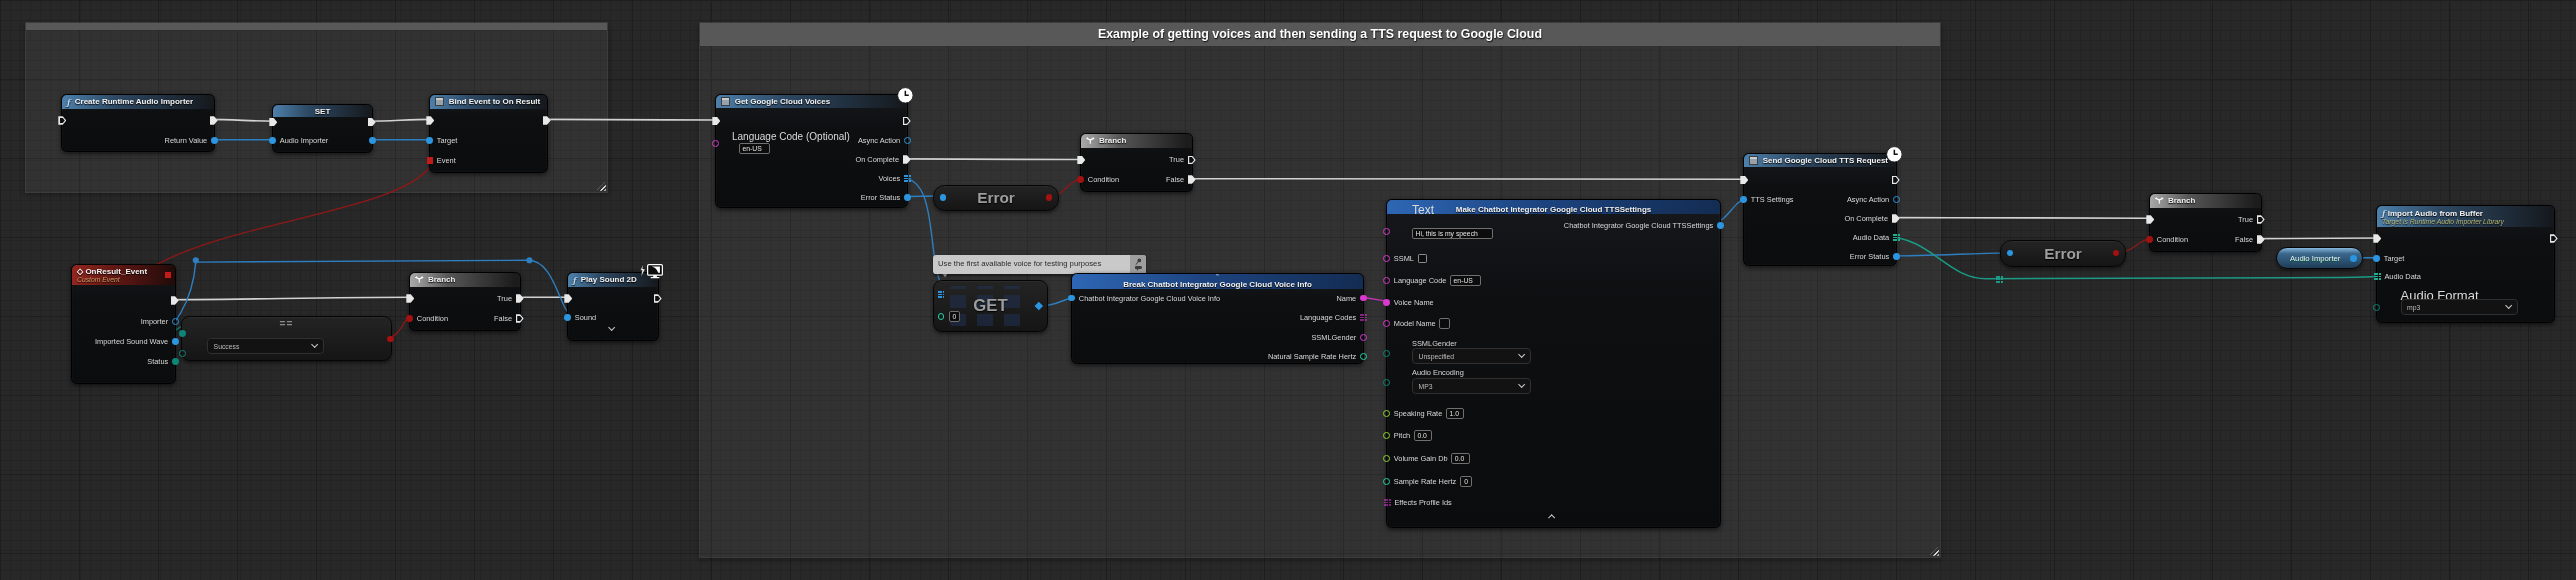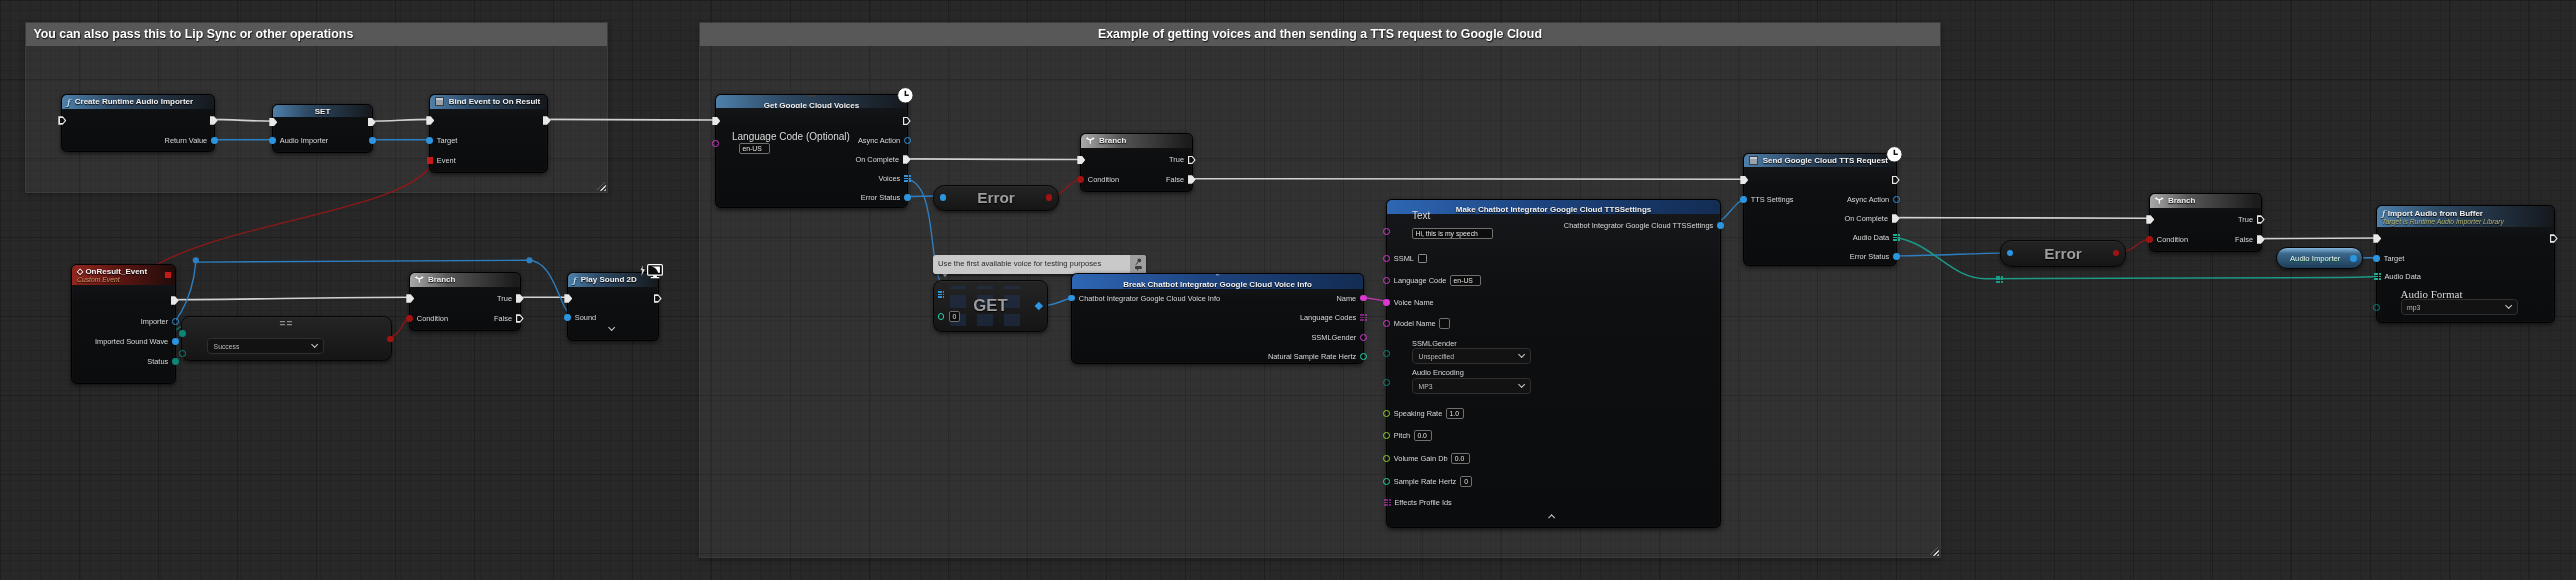--- a/index.html
+++ b/index.html
@@ -78,21 +78,20 @@
   .cm{z-index:0;} .n,.cap,.bubble,.pinabs.free{z-index:2;}
   .eq{position:absolute;top:1.2px;left:0;right:0;text-align:center;font-weight:bold;font-size:10px;color:#8a8a8a;letter-spacing:1.2px;}
 </style>
 </head>
 <body>
 
 <div class="canvas">
 
   <div class="cm" style="left:25px;top:22px;width:581px;height:169px;">
     <div class="cmh">
-      <div>You can also pass this to Lip Sync or other operations</div>
     </div>
     <div class="handle"></div>
   </div>
 
   <div class="cm" style="left:699px;top:22px;width:1240px;height:534px;text-align:center;">
     <div class="cmh">
       <div>Example of getting voices and then sending a TTS request to Google Cloud</div>
     </div>
     <div class="handle"></div>
   </div>
@@ -282,21 +281,21 @@
         <span class="epin hollow"></span>
       </div>
     <div class="row L" style="top:39px;">
         <span class="dpin solid" style="--c:#2b95e0"></span>
         <span>Sound</span>
       </div>
     <span class="chev" style="position:absolute;left:41px;top:54px;"></span>
   </div>
 
   <div class="n" style="left:715px;top:94px;width:191px;height:112px;">
-    <div class="hd task" style="height:13px;flex-direction:column;">
+    <div class="hd task" style="height:13px;">
       <span class="winicon"></span>
       <span>Get Google Cloud Voices</span>
     </div>
     <div class="badge" style="right:-6.2px;top:-8px;">
       <svg width="16.7" height="16.7" viewBox="0 0 27 27">
           <circle cx="13.5" cy="13.5" r="12.5" fill="#fff" stroke="#1a1a1a" stroke-width="1.5"></circle>
           <path d="M13.5 6 V13.5 H19" stroke="#111" stroke-width="2.4" fill="none"></path>
         </svg>
     </div>
     <div class="row L" style="top:20.4px;">
@@ -425,21 +424,21 @@
           <circle cx="2" cy="8" r="1.6" fill="#fff"></circle>
           <rect x="8" y="2" width="7" height="6" rx="1.5" fill="#fff"></rect>
         </svg>
       <span>Make Chatbot Integrator Google Cloud TTSSettings</span>
     </div>
     <div class="row R" style="top:20px;">
         <span class="dpin solid" style="--c:#2b95e0"></span>
         <span>Chatbot Integrator Google Cloud TTSSettings</span>
       </div>
 
-    <div style="position:absolute;left:25px;top:10px;font-size:10px;color:#dadada;">Text</div>
+    <div style="position:absolute;left:25px;top:3px;font-size:12px;color:#dadada;">Text</div>
     <span class="pinabs dpin hollow" style="left:-3.7px;top:28px;--c:#d939cf;"></span>
     <div class="vb" style="position:absolute;left:25px;top:28px;width:81px;">
         <span>Hi, this is my speech</span>
       </div>
 
     <div class="row L" style="top:53px;">
         <span class="dpin hollow" style="--c:#d939cf"></span>
         <span>SSML</span>
         <span class="cb"></span>
       </div>
@@ -596,21 +595,21 @@
         <span class="epin hollow"></span>
       </div>
     <div class="row L" style="top:47px;">
         <span class="dpin solid" style="--c:#2b95e0"></span>
         <span>Target</span>
       </div>
     <div class="row L" style="top:65px;left:-3.1px;">
         <span class="gpin" style="--c:#1fae94;color:#1fae94;"></span>
         <span>Audio Data</span>
       </div>
-    <div style="position:absolute;left:23.5px;top:82px;font-size:11px;color:#dadada;font-family:Liberation Serif, serif;">Audio Format</div>
+    <div style="position:absolute;left:23.5px;top:82px;font-size:13px;color:#dadada;">Audio Format</div>
     <span class="pinabs dpin hollow" style="left:-3.7px;top:98px;--c:#0d8577;"></span>
     <div class="dd" style="left:23.5px;top:93px;width:117px;">
         <span>mp3</span>
         <span class="chev"></span>
       </div>
   </div>
 
 </div>
 
 

